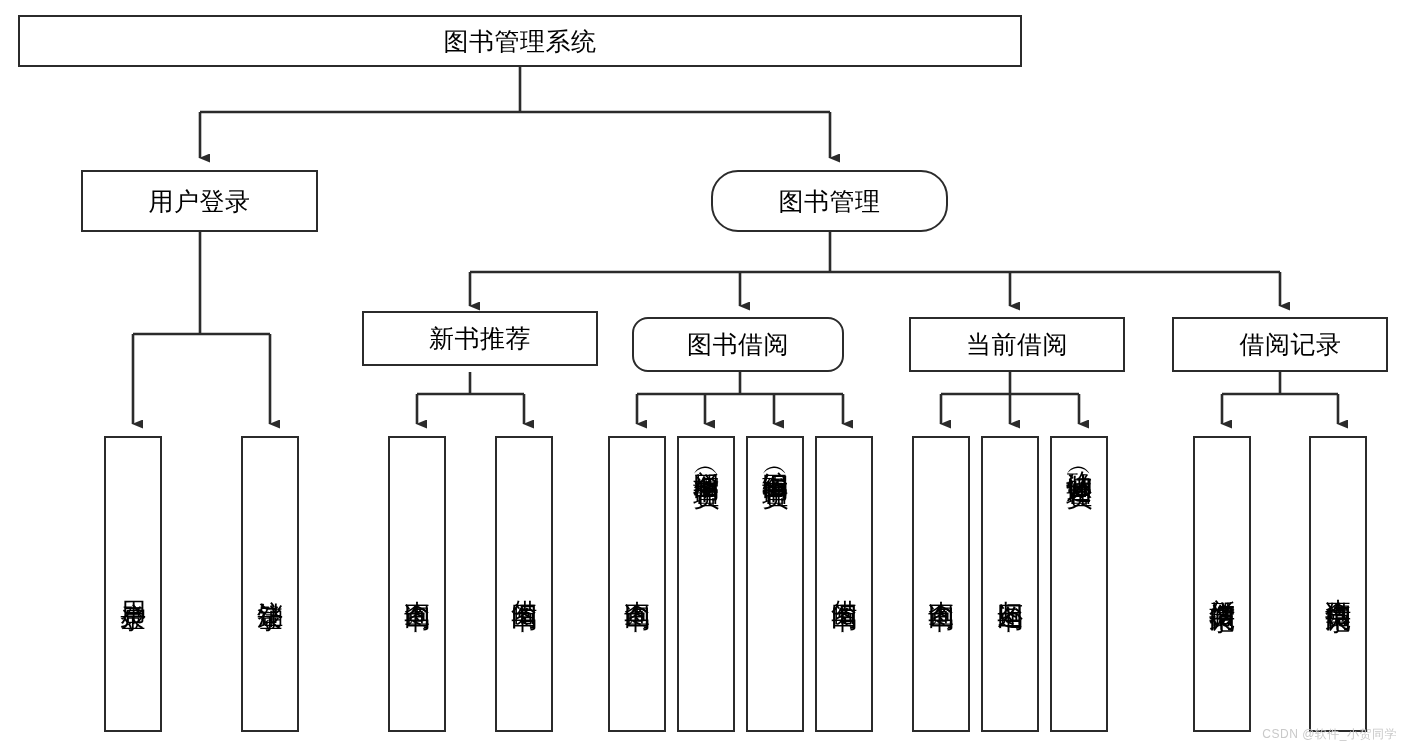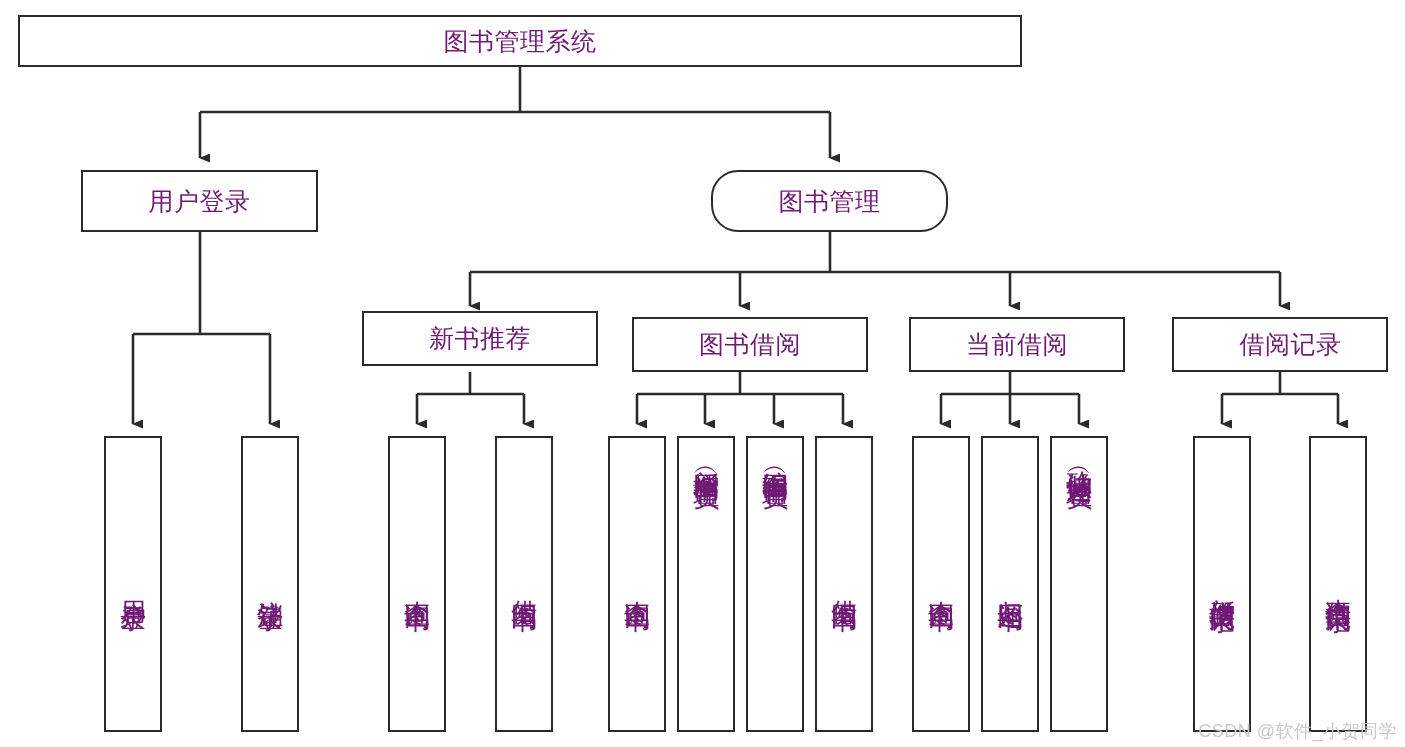--- a/index.html
+++ b/index.html
@@ -3,28 +3,28 @@
 <meta charset="utf-8">
 <style>
   html,body{margin:0;padding:0;background:#ffffff;}
   body{width:1405px;height:747px;overflow:hidden;
        font-family:"Liberation Sans","DejaVu Sans",sans-serif;}
   #stage{position:relative;width:1405px;height:747px;background:#ffffff;}
   #wires{position:absolute;left:0;top:0;width:1405px;height:747px;}
   .node{position:absolute;box-sizing:border-box;background:#ffffff;
         border:2.5px solid #2b2b2b;display:flex;align-items:center;
         justify-content:center;}
-  .node .cap{color:#701a75;white-space:nowrap;letter-spacing:.5px;font-family:Liberation Serif, serif;}
+  .node .cap{color:#000000;white-space:nowrap;letter-spacing:.5px;font-family:Liberation Serif, serif;}
   .node.h .cap{font-size:25px;line-height:1;}
   .node.v{padding-top:12px;align-items:flex-start;}
   .node.v .cap{writing-mode:vertical-rl;text-orientation:upright;
                font-size:26px;line-height:1.14;letter-spacing:2px;
                text-align:center;}
   .node.v.mid{align-items:center;padding-top:0;}
-  .watermark{position:absolute;right:8px;bottom:4px;font-size:18px;
+  .watermark{position:absolute;right:8px;bottom:4px;font-size:12px;
              color:#c9c9c9;white-space:nowrap;letter-spacing:.5px;}
 </style>
 </head>
 <body>
 
 <div id="stage">
 
   <svg id="wires" viewBox="0 0 1405 747" xmlns="http://www.w3.org/2000/svg">
     <defs>
       <marker id="ah" markerWidth="9" markerHeight="11" refX="4.5" refY="10" orient="auto" markerUnits="userSpaceOnUse">
@@ -82,21 +82,21 @@
   <div class="node h" style="left:81px;top:170px;width:237px;height:62px;">
     <span class="cap">用户登录</span>
   </div>
   <div class="node h" style="left:711px;top:170px;width:237px;height:62px;border-radius:27px;">
     <span class="cap">图书管理</span>
   </div>
 
   <div class="node h" style="left:362px;top:311px;width:236px;height:55px;">
     <span class="cap">新书推荐</span>
   </div>
-  <div class="node h" style="left:632px;top:317px;width:236px;height:55px;">
+  <div class="node h" style="left:632px;top:317px;width:212px;height:55px;border-radius:16px;">
     <span class="cap">图书借阅</span>
   </div>
   <div class="node h" style="left:901px;top:317px;width:216px;height:55px;margin-left:8px;">
     <span class="cap">当前借阅</span>
   </div>
   <div class="node h" style="left:1172px;top:317px;width:216px;height:55px;padding-left:21px;">
     <span class="cap">借阅记录</span>
   </div>
 
   <div class="node v mid" style="left:104px;top:436px;width:58px;height:296px;">

